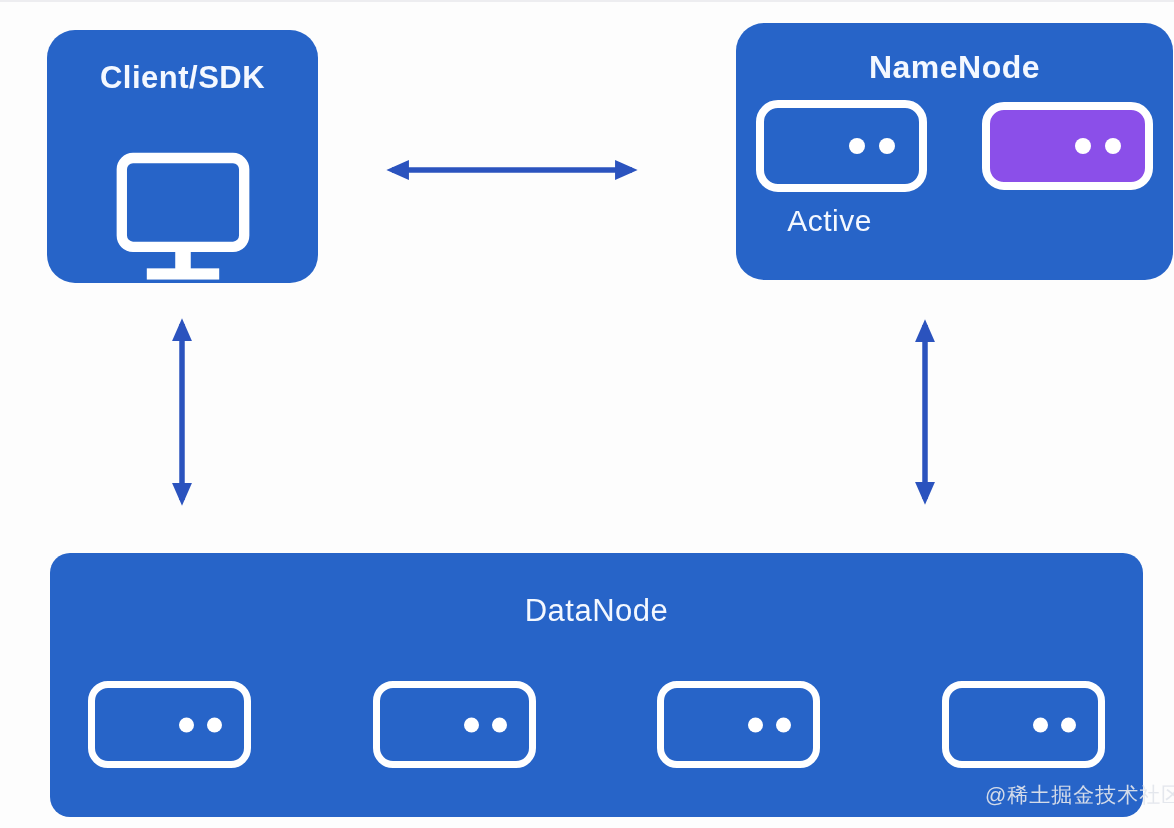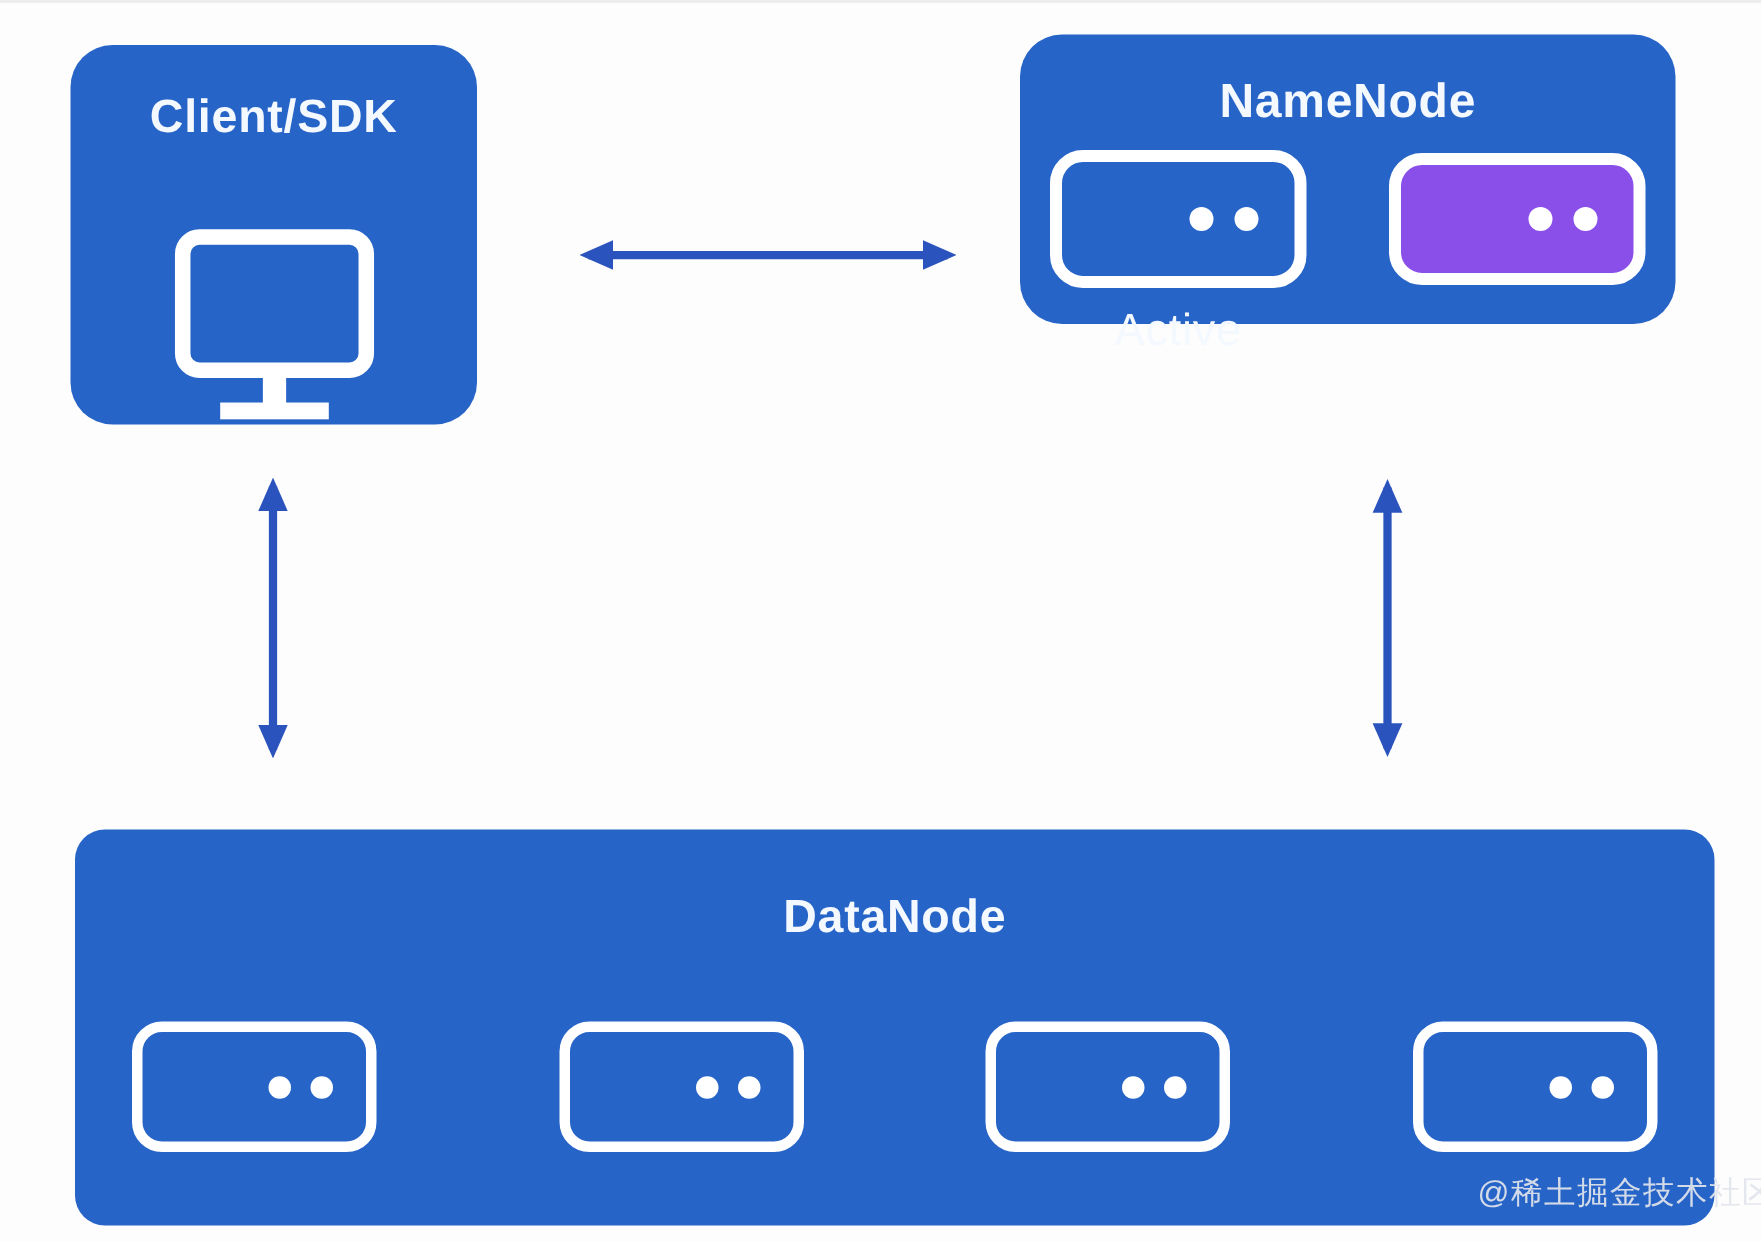--- a/index.html
+++ b/index.html
@@ -48,22 +48,22 @@
   }
   .monitor-icon {
     margin-top: 8px;
     width: 160px;
     height: 152px;
     display: block;
   }
 
   
   .namenode-box {
-    left: 680px; top: 23px;
-    width: 437px; height: 193px;
+    left: 736px; top: 23px;
+    width: 437px; height: 257px;
     border-radius: 28px;
   }
   .namenode-box .panel-title {
     text-align: center;
     margin-top: 26px;
     font-size: 32px;
     font-weight: 600;
     letter-spacing: 0.5px;
   }
   .nn-chips {
@@ -96,42 +96,42 @@
   }
   .chip-dots .dot {
     width: 16px;
     height: 16px;
     border-radius: 50%;
     background: #ffffff;
   }
   .nn-labels {
     display: flex;
     justify-content: space-between;
-    padding: 0 20px;
+    padding: 0 8px;
     margin-top: 12px;
   }
   .nn-labels span {
     width: 171px;
     text-align: center;
     font-size: 30px;
     font-weight: 400;
     letter-spacing: 0.5px;
   }
 
   
   .datanode-box {
     left: 50px; top: 553px;
     width: 1093px; height: 264px;
     border-radius: 20px;
   }
   .datanode-box .panel-title {
     text-align: center;
     margin-top: 40px;
     font-size: 31px;
-    font-weight: 700;
+    font-weight: 400;
     letter-spacing: 0.5px;
   }
   .dn-chips {
     display: flex;
     justify-content: space-between;
     padding: 0 38px;
     margin-top: 52px;
   }
   .dn-chips .server-chip {
     width: 163px;

